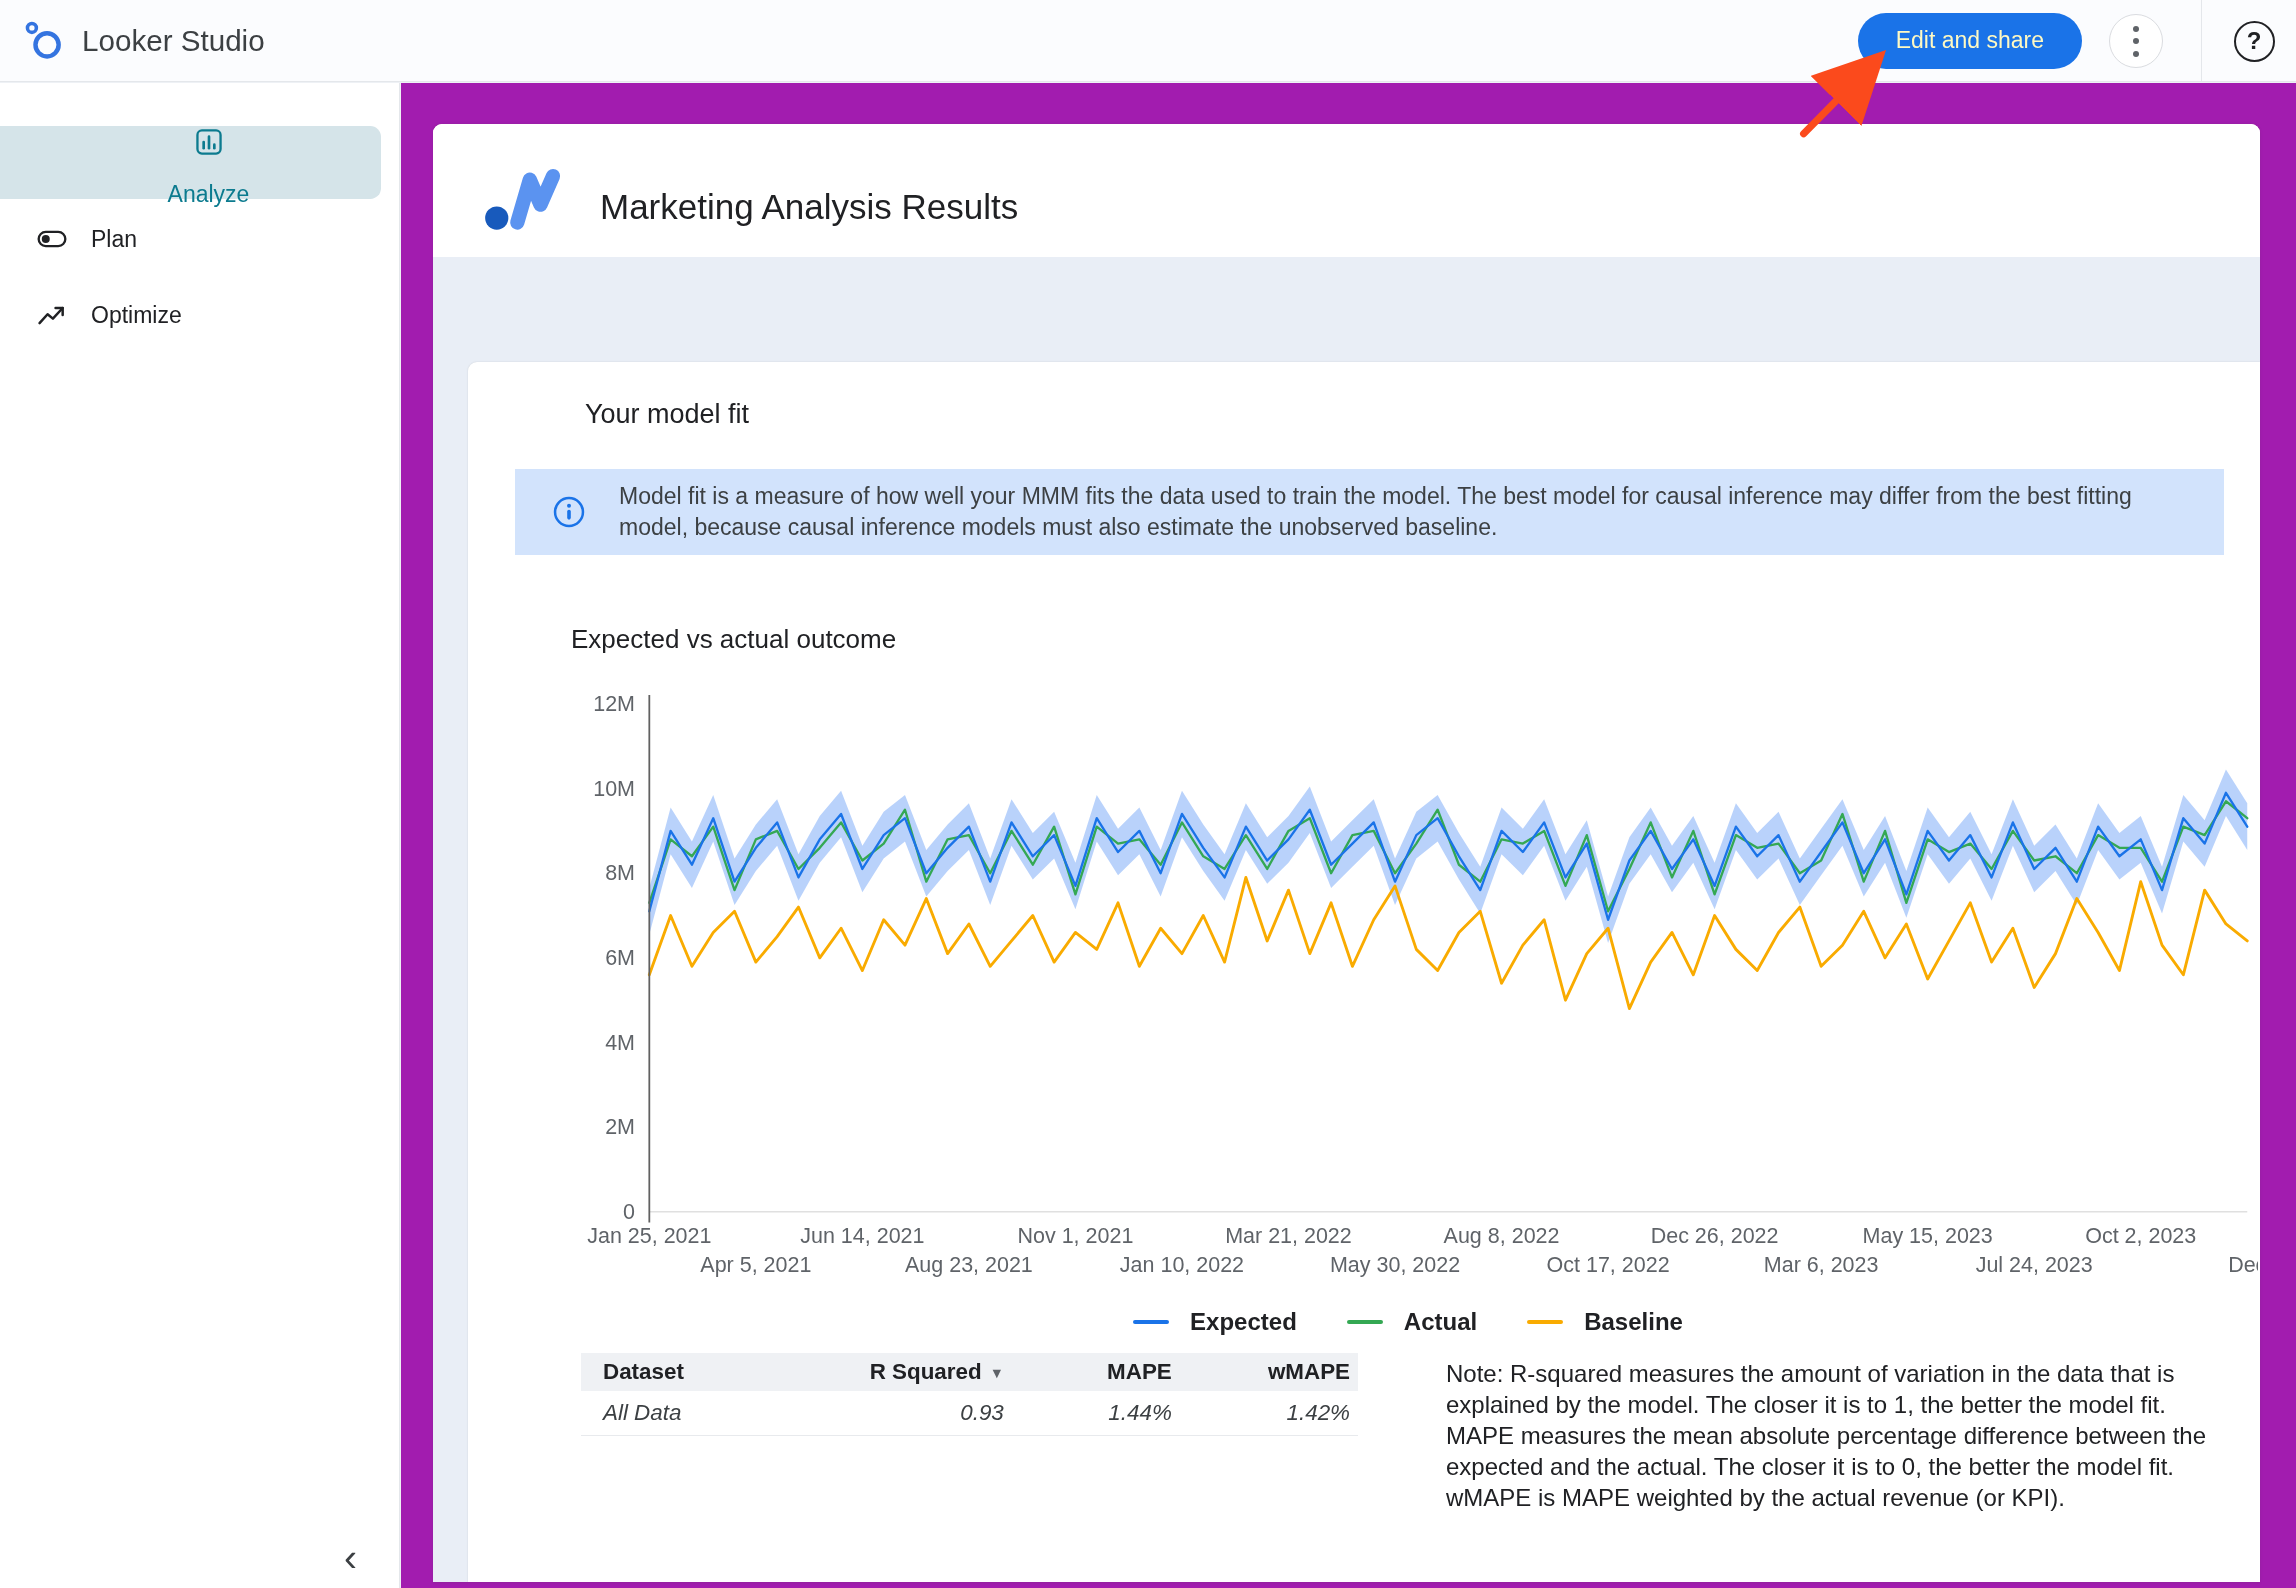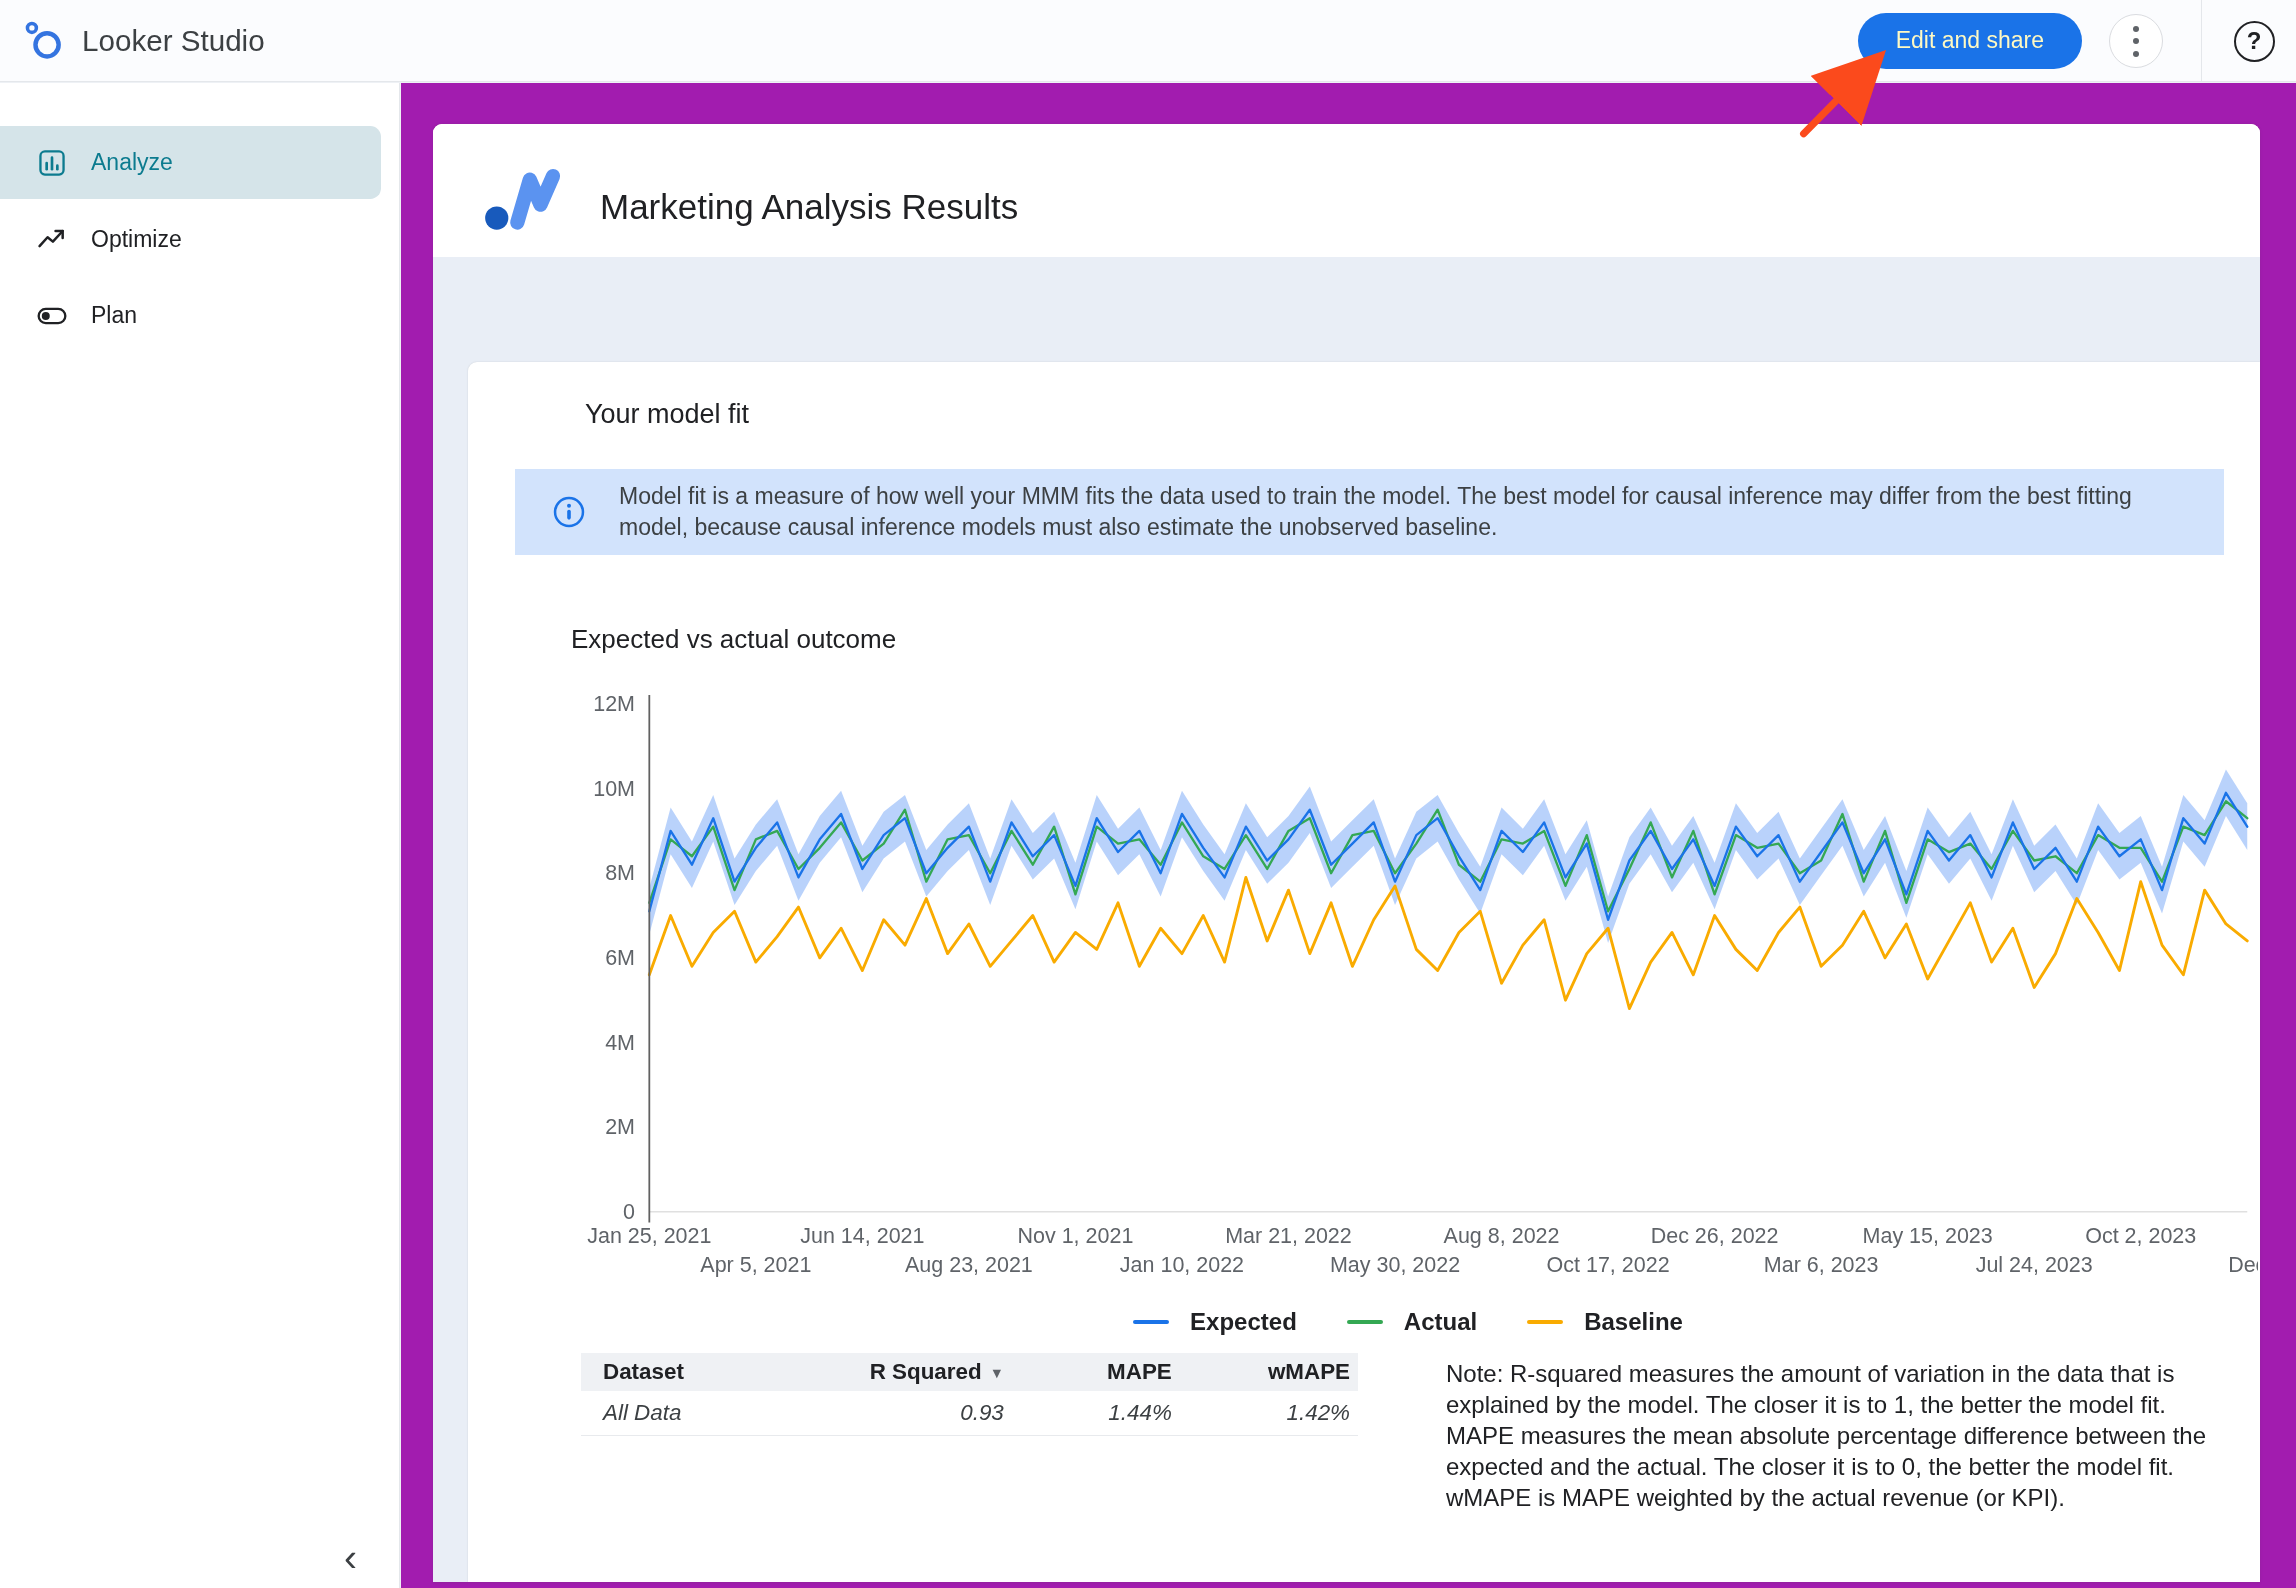--- a/index.html
+++ b/index.html
@@ -26,21 +26,21 @@
           font-size:24px; font-weight:700; color:#202124; cursor:pointer; }
 
   
   .sidebar { position:absolute; left:0; top:83px; width:400px; height:1505px; background:#fff;
              border-right:0.9px solid #e4e7eb; z-index:10; }
   .nav { padding-top:43px; }
   .nav-item { display:flex; align-items:center; gap:23px; height:73px; margin:0 18px 3.6px 0;
               padding-left:36px; border-radius:0 10.7px 10.7px 0; cursor:pointer;
               color:#202124; font-size:23px; font-weight:500; }
   .nav-item svg { flex:none; }
-  .nav-item.selected { background:var(--nav-selected-bg,#d5e4e9); color:var(--nav-selected,#0c7b8f); }
+  .nav-item.selected { background:var(--nav-selected-bg,#d5e4e9); color:var(--nav-selected,#0c7b8f);flex-direction:column; }
   .collapse { position:absolute; left:322px; bottom:1.8px; width:57px; height:57px; display:flex;
               align-items:center; justify-content:center; font-size:39px; color:#3c4043; cursor:pointer; }
 
   
   .main { position:absolute; left:401px; top:83px; right:0; bottom:0; background:#a21caf; }
   .report-card { position:absolute; left:32px; top:41px; width:1827px; height:1458px; background:#fff;
                  border-radius:9px 9px 0 0; box-shadow:0 0.9px 2.7px rgba(60,64,67,.18); overflow:hidden; }
   .report-header { position:relative; height:133px; background:#fff; }
   .gmp-logo { position:absolute; left:50px; top:36px; }
   .report-title { position:absolute; left:167px; top:63px; font-size:35px; font-weight:400; color:#202124; }
@@ -117,31 +117,31 @@
         <svg width="32" height="32" viewBox="0 0 36 36">
           <rect x="5" y="5" width="26" height="26" rx="5" fill="none" stroke="currentColor" stroke-width="2.6"></rect>
           <line x1="12" y1="25" x2="12" y2="18" stroke="currentColor" stroke-width="3" stroke-linecap="round"></line>
           <line x1="18" y1="25" x2="18" y2="12" stroke="currentColor" stroke-width="3" stroke-linecap="round"></line>
           <line x1="24" y1="25" x2="24" y2="21" stroke="currentColor" stroke-width="3" stroke-linecap="round"></line>
         </svg>
         <span>Analyze</span>
       </div>
       <div class="nav-item">
         <svg width="32" height="32" viewBox="0 0 36 36">
+          <rect x="3" y="10" width="30" height="16" rx="8" fill="none" stroke="currentColor" stroke-width="2.6"></rect>
+          <circle cx="11" cy="18" r="4.5" fill="currentColor"></circle>
+        </svg>
+        <span>Plan</span>
+      </div>
+      <div class="nav-item">
+        <svg width="32" height="32" viewBox="0 0 36 36">
           <polyline points="4,26 13,16 19,21 30,9" fill="none" stroke="currentColor" stroke-width="2.8" stroke-linecap="round" stroke-linejoin="round"></polyline>
           <polyline points="22,9 30,9 30,17" fill="none" stroke="currentColor" stroke-width="2.8" stroke-linecap="round" stroke-linejoin="round"></polyline>
         </svg>
         <span>Optimize</span>
-      </div>
-      <div class="nav-item">
-        <svg width="32" height="32" viewBox="0 0 36 36">
-          <rect x="3" y="10" width="30" height="16" rx="8" fill="none" stroke="currentColor" stroke-width="2.6"></rect>
-          <circle cx="11" cy="18" r="4.5" fill="currentColor"></circle>
-        </svg>
-        <span>Plan</span>
       </div>
     </div>
     <div class="collapse">
       <span>‹</span>
     </div>
   </div>
 
   <div class="main">
     <div class="report-card">
 

